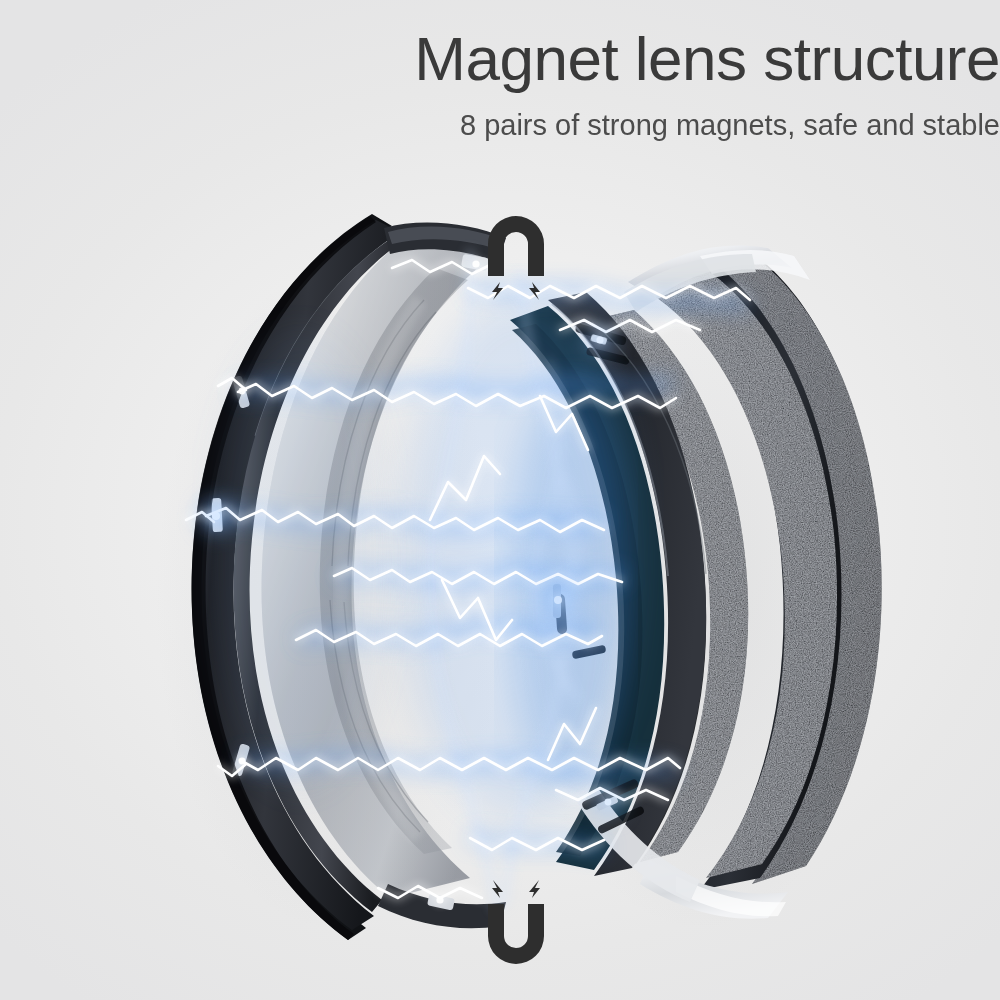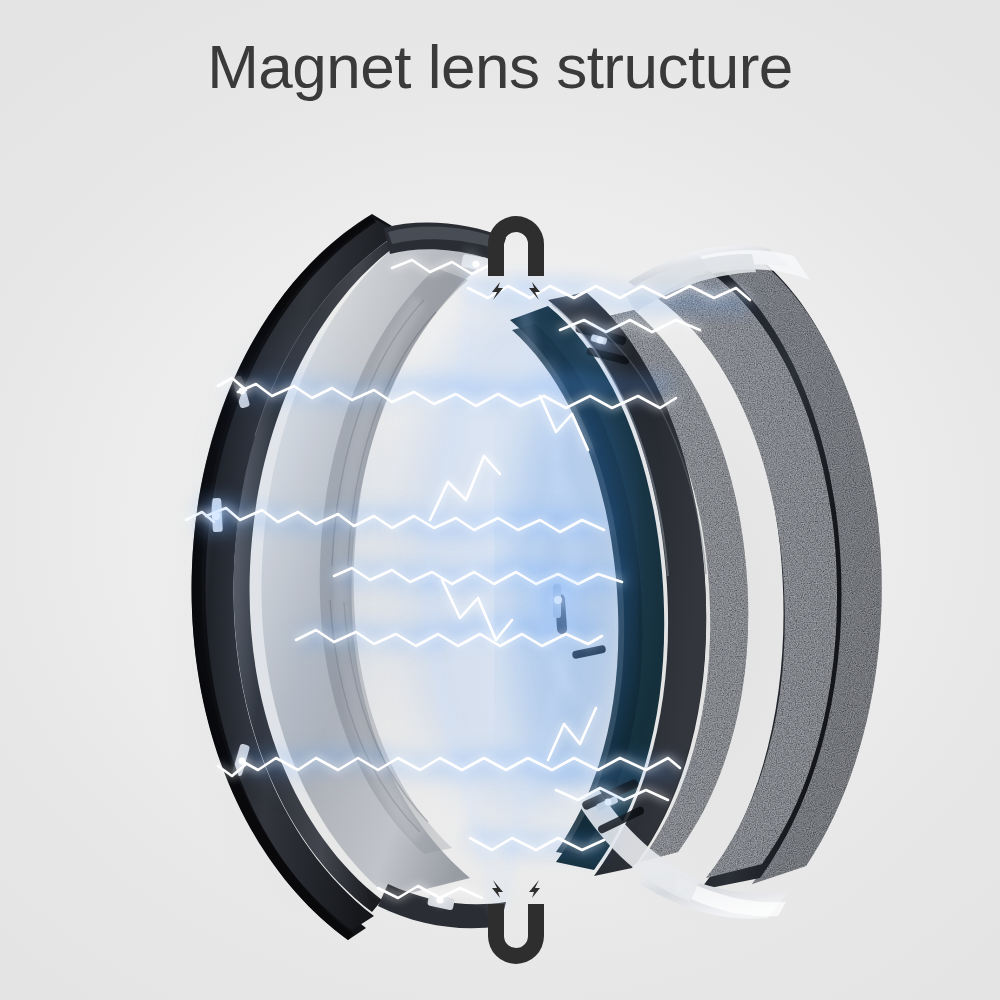--- a/index.html
+++ b/index.html
@@ -8,21 +8,21 @@
     width:1000px;height:1000px;overflow:hidden;
     font-family:"Liberation Sans", sans-serif;
     background:#f0f0f0;
   }
   #stage{
     position:relative;width:1000px;height:1000px;
     background:
       radial-gradient(ellipse 70% 60% at 50% 52%, #f4f4f4 0%, #eeeeee 45%, #e8e8e8 72%, #e4e4e5 100%);
   }
   
-  #header{position:absolute;left:0;top:8px;width:1000px;text-align:center;z-index:40;}
+  #header{position:absolute;left:0;top:0;width:1000px;text-align:right;z-index:40;}
   #title{
     margin:0;padding-top:26px;
     font-size:62px;line-height:1.08;font-weight:400;
     color:#3a3a3a;letter-spacing:-0.5px;
   }
   #subtitle{
     margin:0;padding-top:16px;
     font-size:29px;font-weight:400;color:#4c4c4c;letter-spacing:0px;
   }
   
@@ -352,20 +352,21 @@
     <g fill="#8fc0ff" opacity="0.5" filter="url(#fBoltBig)">
       <circle cx="216" cy="516" r="16"></circle>
       <circle cx="558" cy="600" r="20"></circle>
       <circle cx="600" cy="340" r="14"></circle>
       <circle cx="608" cy="802" r="14"></circle>
     </g>
   </svg>
 
   <div id="header">
     <h1 id="title">Magnet lens structure</h1>
+    <p id="subtitle">8 pairs of strong magnets, safe and stable</p>
   </div>
 
   <svg class="magnet" id="magnet-top" viewBox="0 0 92 100">
 
     <path d="M18,74 L18,44 A28,28 0 0 1 74,44 L74,74 L58,74 L58,44 A12,12 0 0 0 34,44 L34,74 Z" fill="#2e2e2e"></path>
 
     <rect x="18" y="62" width="16" height="14" fill="#2e2e2e"></rect>
     <rect x="58" y="62" width="16" height="14" fill="#2e2e2e"></rect>
 
     <g fill="#2e2e2e">

